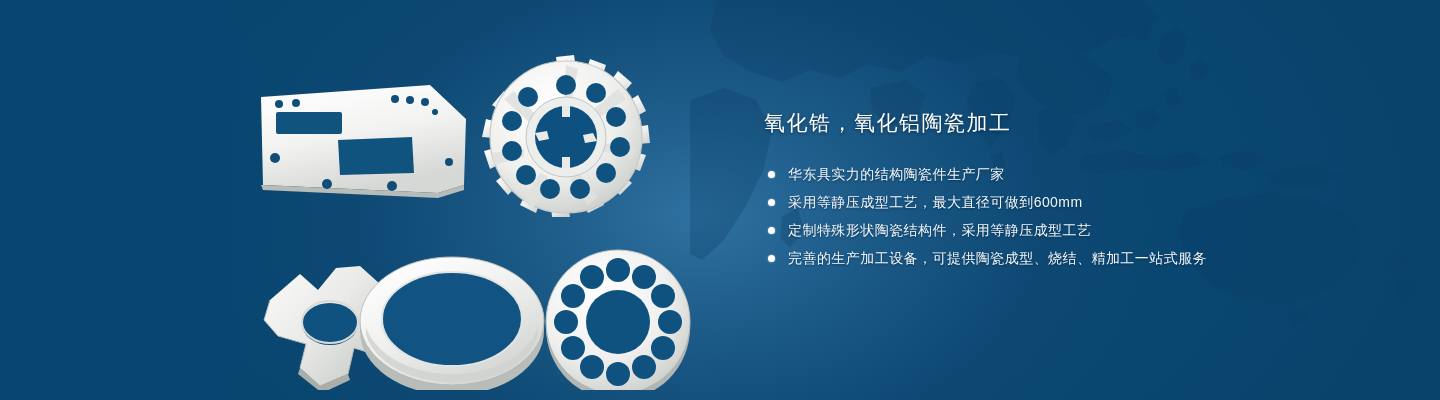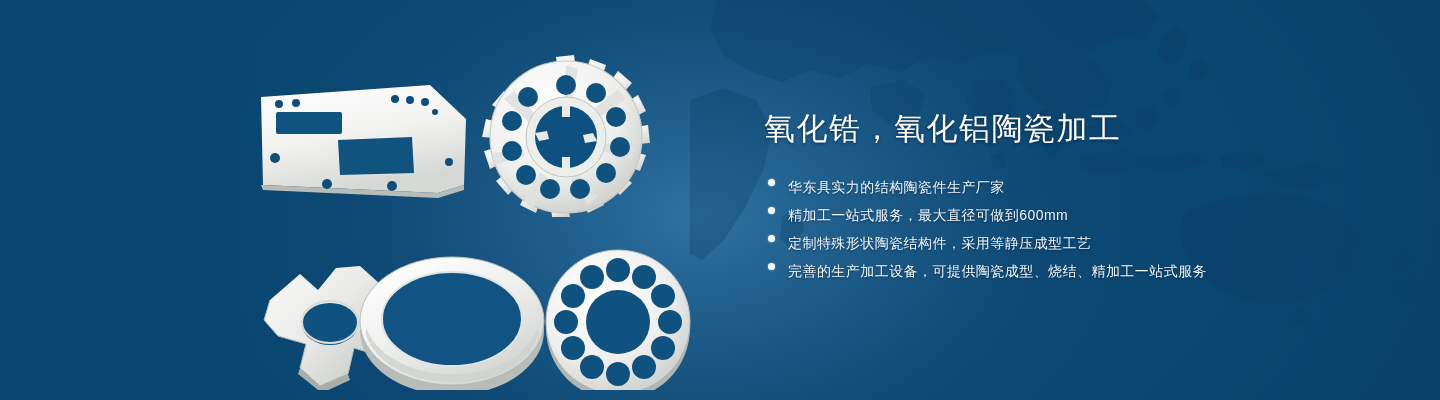--- a/index.html
+++ b/index.html
@@ -80,38 +80,38 @@
   
   .copy {
     position: absolute;
     left: 764px;
     top: 110px;
     width: 620px;
   }
 
   .headline {
     margin: 0;
-    font-size: 31px;
+    font-size: 21px;
     font-weight: 400;
     letter-spacing: 1.5px;
     color: #ffffff;
     line-height: 1.25;
     text-shadow: 0 1px 3px rgba(3,32,56,0.75);
     white-space: nowrap;
   }
 
   .bullets {
     margin: 30px 0 0 4px;
     padding: 0;
     list-style: none;
   }
 
   .bullet {
     display: flex;
-    align-items: flex-start;
+    align-items: center;
     margin-bottom: 11px;
     min-height: 17px;
   }
   .bullet:last-child { margin-bottom: 12px; }
 
   .bullet-dot {
     flex: 0 0 auto;
     width: 7px;
     height: 7px;
     border-radius: 50%;
@@ -349,21 +349,21 @@
   <div class="copy">
     <h1 class="headline">氧化锆，氧化铝陶瓷加工</h1>
 
     <ul class="bullets">
       <li class="bullet">
         <span class="bullet-dot"></span>
         <span class="bullet-text">华东具实力的结构陶瓷件生产厂家</span>
       </li>
       <li class="bullet">
         <span class="bullet-dot"></span>
-        <span class="bullet-text">精加工一站式服务，最大直径可做到600mm</span>
+        <span class="bullet-text">采用等静压成型工艺，最大直径可做到600mm</span>
       </li>
       <li class="bullet">
         <span class="bullet-dot"></span>
         <span class="bullet-text">定制特殊形状陶瓷结构件，采用等静压成型工艺</span>
       </li>
       <li class="bullet">
         <span class="bullet-dot"></span>
         <span class="bullet-text">完善的生产加工设备，可提供陶瓷成型、烧结、精加工一站式服务</span>
       </li>
     </ul>

